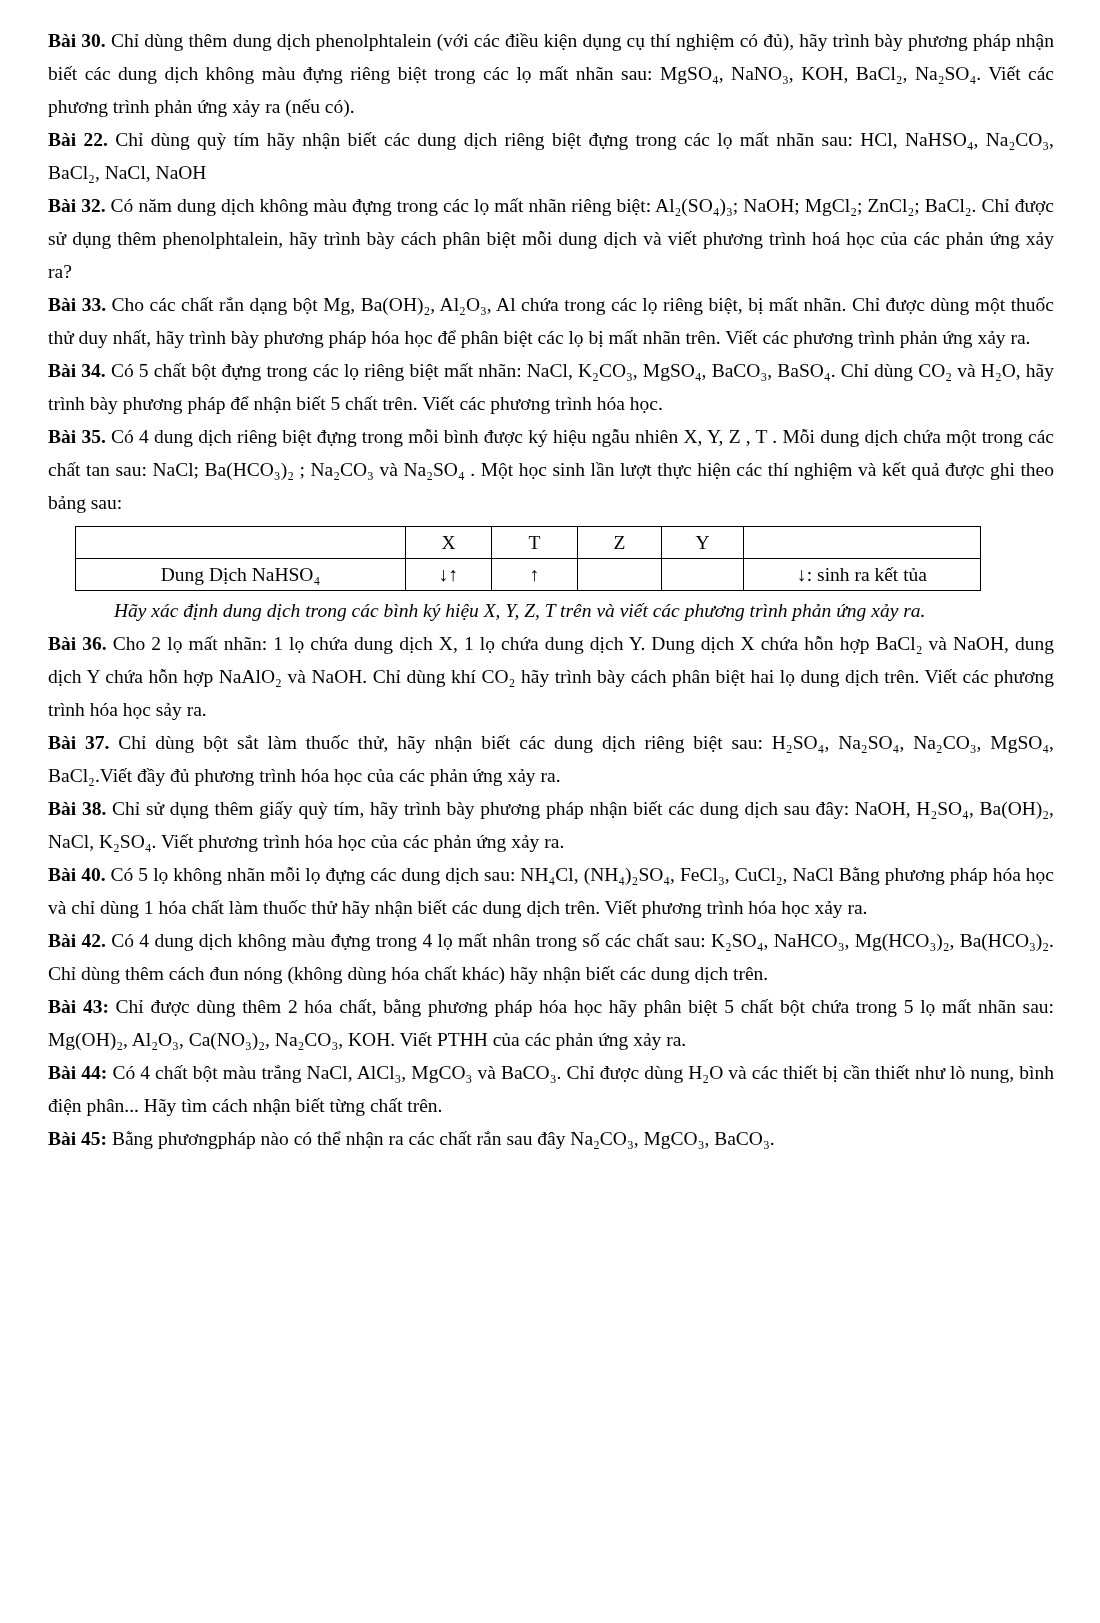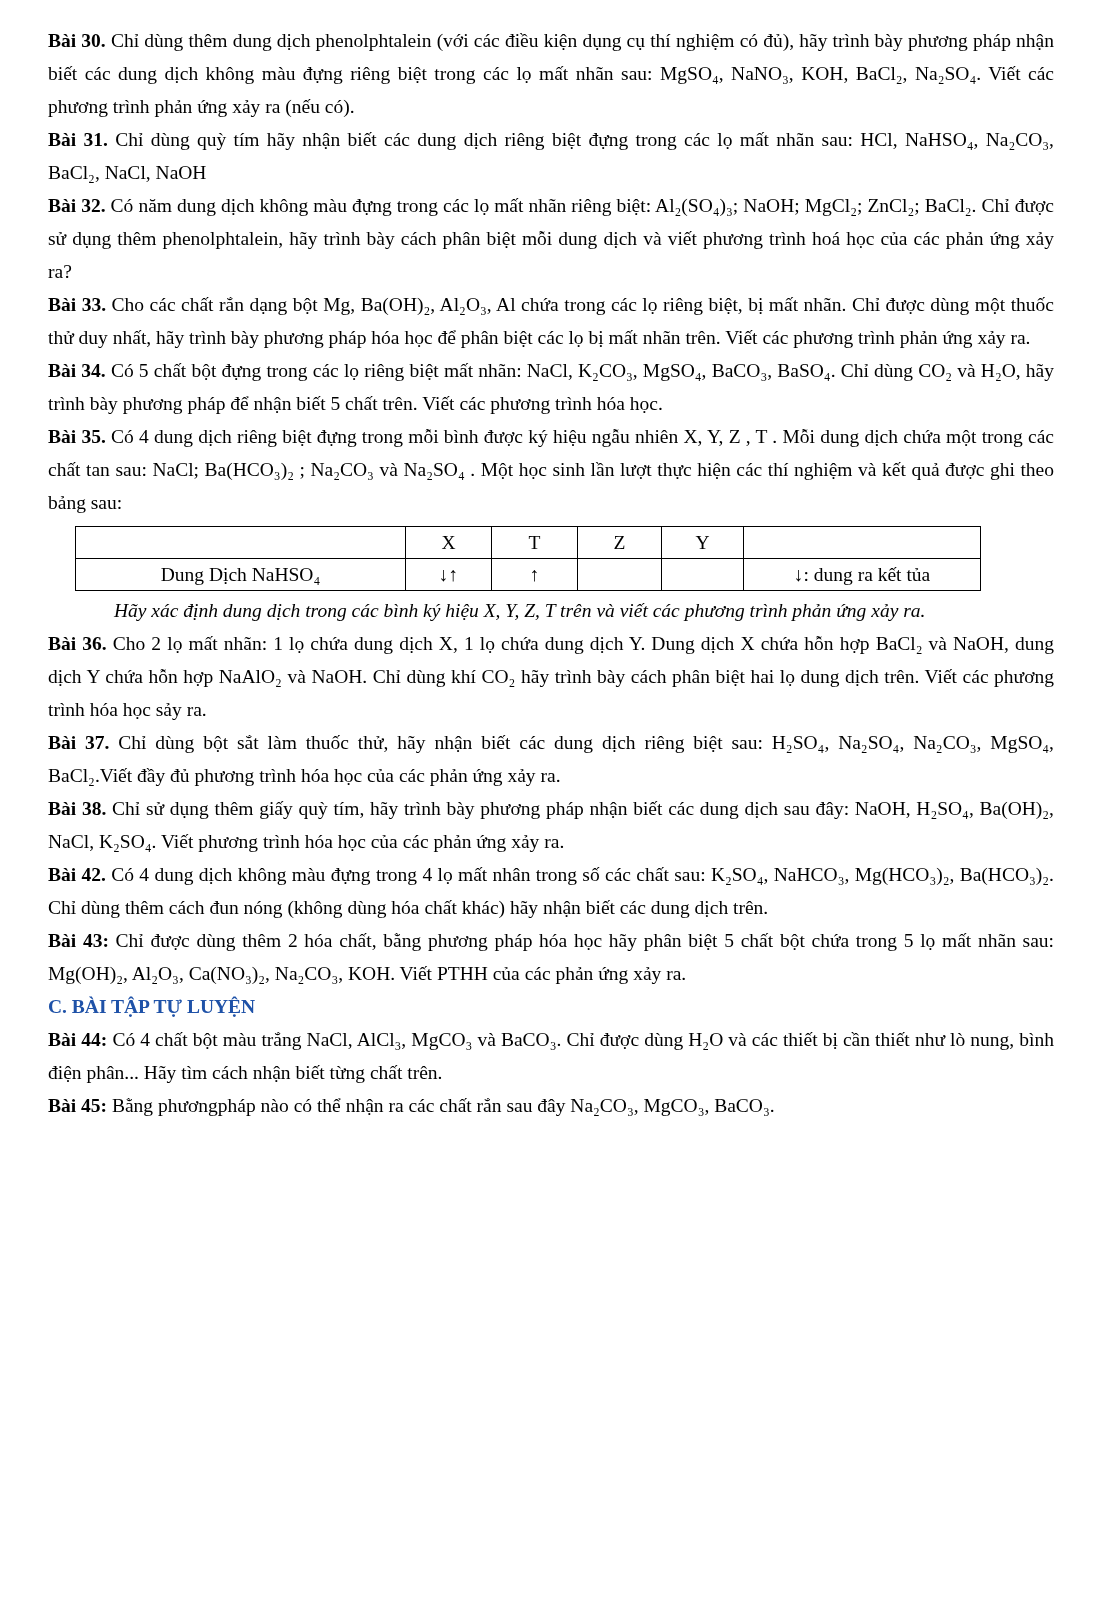--- a/index.html
+++ b/index.html
@@ -46,21 +46,21 @@
     font-weight: bold;
   }
 </style>
 </head>
 <body>
 
 <div class="doc">
 
   <p class="para"><b class="lbl">Bài 30.</b> <span>Chỉ dùng thêm dung dịch phenolphtalein (với các điều kiện dụng cụ thí nghiệm có đủ), hãy trình bày phương pháp nhận biết các dung dịch không màu đựng riêng biệt trong các lọ mất nhãn sau: MgSO₄, NaNO₃, KOH, BaCl₂, Na₂SO₄. Viết các phương trình phản ứng xảy ra (nếu có).</span></p>
 
-  <p class="para"><b class="lbl">Bài 31.</b> <span>Chỉ dùng quỳ tím hãy nhận biết các dung dịch riêng biệt đựng trong các lọ mất nhãn sau: HCl, NaHSO₄, Na₂CO₃, BaCl₂, NaCl, NaOH</span></p>
+  <p class="para"><b class="lbl">Bài 22.</b> <span>Chỉ dùng quỳ tím hãy nhận biết các dung dịch riêng biệt đựng trong các lọ mất nhãn sau: HCl, NaHSO₄, Na₂CO₃, BaCl₂, NaCl, NaOH</span></p>
 
   <p class="para"><b class="lbl">Bài 32.</b> <span>Có năm dung dịch không màu đựng trong các lọ mất nhãn riêng biệt: Al₂(SO₄)₃; NaOH; MgCl₂; ZnCl₂; BaCl₂. Chỉ được sử dụng thêm phenolphtalein, hãy trình bày cách phân biệt mỗi dung dịch và viết phương trình hoá học của các phản ứng xảy ra?</span></p>
 
   <p class="para"><b class="lbl">Bài 33.</b> <span>Cho các chất rắn dạng bột Mg, Ba(OH)₂, Al₂O₃, Al chứa trong các lọ riêng biệt, bị mất nhãn. Chỉ được dùng một thuốc thử duy nhất, hãy trình bày phương pháp hóa học để phân biệt các lọ bị mất nhãn trên. Viết các phương trình phản ứng xảy ra.</span></p>
 
   <p class="para"><b class="lbl">Bài 34.</b> <span>Có 5 chất bột đựng trong các lọ riêng biệt mất nhãn: NaCl, K₂CO₃, MgSO₄, BaCO₃, BaSO₄. Chỉ dùng CO₂ và H₂O, hãy trình bày phương pháp để nhận biết 5 chất trên. Viết các phương trình hóa học.</span></p>
 
   <p class="para"><b class="lbl">Bài 35.</b> <span>Có 4 dung dịch riêng biệt đựng trong mỗi bình được ký hiệu ngẫu nhiên X, Y, Z , T . Mỗi dung dịch chứa một trong các chất tan sau: NaCl; Ba(HCO₃)₂ ; Na₂CO₃ và Na₂SO₄ . Một học sinh lần lượt thực hiện các thí nghiệm và kết quả được ghi theo bảng sau:</span></p>
 
   <table class="exp">
@@ -80,39 +80,39 @@
         <td class="c">Z</td>
         <td class="c">Y</td>
         <td></td>
       </tr>
       <tr>
         <td>Dung Dịch NaHSO₄</td>
         <td class="c">↓↑</td>
         <td class="c">↑</td>
         <td class="c"></td>
         <td class="c"></td>
-        <td>↓: dung ra kết tủa</td>
+        <td>↓: sinh ra kết tủa</td>
       </tr>
     </tbody>
   </table>
 
   <p class="para indent-first">Hãy xác định dung dịch trong các bình ký hiệu  X, Y, Z, T  trên và viết các phương trình phản ứng xảy ra.</p>
 
   <p class="para"><b class="lbl">Bài 36.</b> <span>Cho 2 lọ mất nhãn: 1 lọ chứa dung dịch X, 1 lọ chứa dung dịch Y. Dung dịch X chứa hỗn hợp BaCl₂ và NaOH, dung dịch Y chứa hỗn hợp NaAlO₂ và NaOH. Chỉ dùng khí CO₂ hãy trình bày cách phân biệt hai lọ dung dịch trên. Viết các phương trình hóa học sảy ra.</span></p>
 
   <p class="para"><b class="lbl">Bài 37.</b> <span>Chỉ dùng bột sắt làm thuốc thử, hãy nhận biết các dung dịch riêng biệt sau: H₂SO₄, Na₂SO₄, Na₂CO₃, MgSO₄, BaCl₂.Viết đầy đủ phương trình hóa học của các phản ứng xảy ra.</span></p>
 
   <p class="para"><b class="lbl">Bài 38.</b> <span>Chỉ sử dụng thêm giấy quỳ tím, hãy trình bày phương pháp nhận biết các dung dịch sau đây: NaOH, H₂SO₄, Ba(OH)₂, NaCl, K₂SO₄. Viết phương trình hóa học của các phản ứng xảy ra.</span></p>
 
 
+  <p class="para"><b class="lbl">Bài 40.</b> <span>Có 5 lọ không nhãn mỗi lọ đựng các dung dịch sau: NH₄Cl, (NH₄)₂SO₄, FeCl₃, CuCl₂, NaCl Bằng phương pháp hóa học và chỉ dùng 1 hóa chất làm thuốc thử hãy nhận biết các dung dịch trên. Viết phương trình hóa học xảy ra.</span></p>
 
 
   <p class="para"><b class="lbl">Bài 42.</b> <span>Có 4 dung dịch không màu đựng trong 4 lọ mất nhân trong số các chất sau: K₂SO₄, NaHCO₃, Mg(HCO₃)₂, Ba(HCO₃)₂. Chỉ dùng thêm cách đun nóng (không dùng hóa chất khác) hãy nhận biết các dung dịch trên.</span></p>
 
   <p class="para"><b class="lbl">Bài 43:</b> <span>Chỉ được dùng thêm 2 hóa chất, bằng phương pháp hóa học hãy phân biệt 5 chất bột chứa trong 5 lọ mất nhãn sau: Mg(OH)₂, Al₂O₃, Ca(NO₃)₂, Na₂CO₃, KOH. Viết PTHH của các phản ứng xảy ra.</span></p>
 
-  <p class="para section-heading" style="color: rgb(31, 82, 168);">C. BÀI TẬP TỰ LUYỆN</p>
 
   <p class="para"><b class="lbl">Bài 44:</b> <span>Có 4 chất bột màu trắng NaCl, AlCl₃, MgCO₃ và BaCO₃. Chỉ được dùng H₂O và các thiết bị cần thiết như  lò nung, bình điện phân... Hãy tìm cách nhận biết từng chất trên.</span></p>
 
   <p class="para"><b class="lbl">Bài 45:</b> <span>Bằng phươngpháp nào có thể nhận ra các chất rắn sau đây Na₂CO₃, MgCO₃, BaCO₃.</span></p>
 
 </div>
 
 </body></html>

